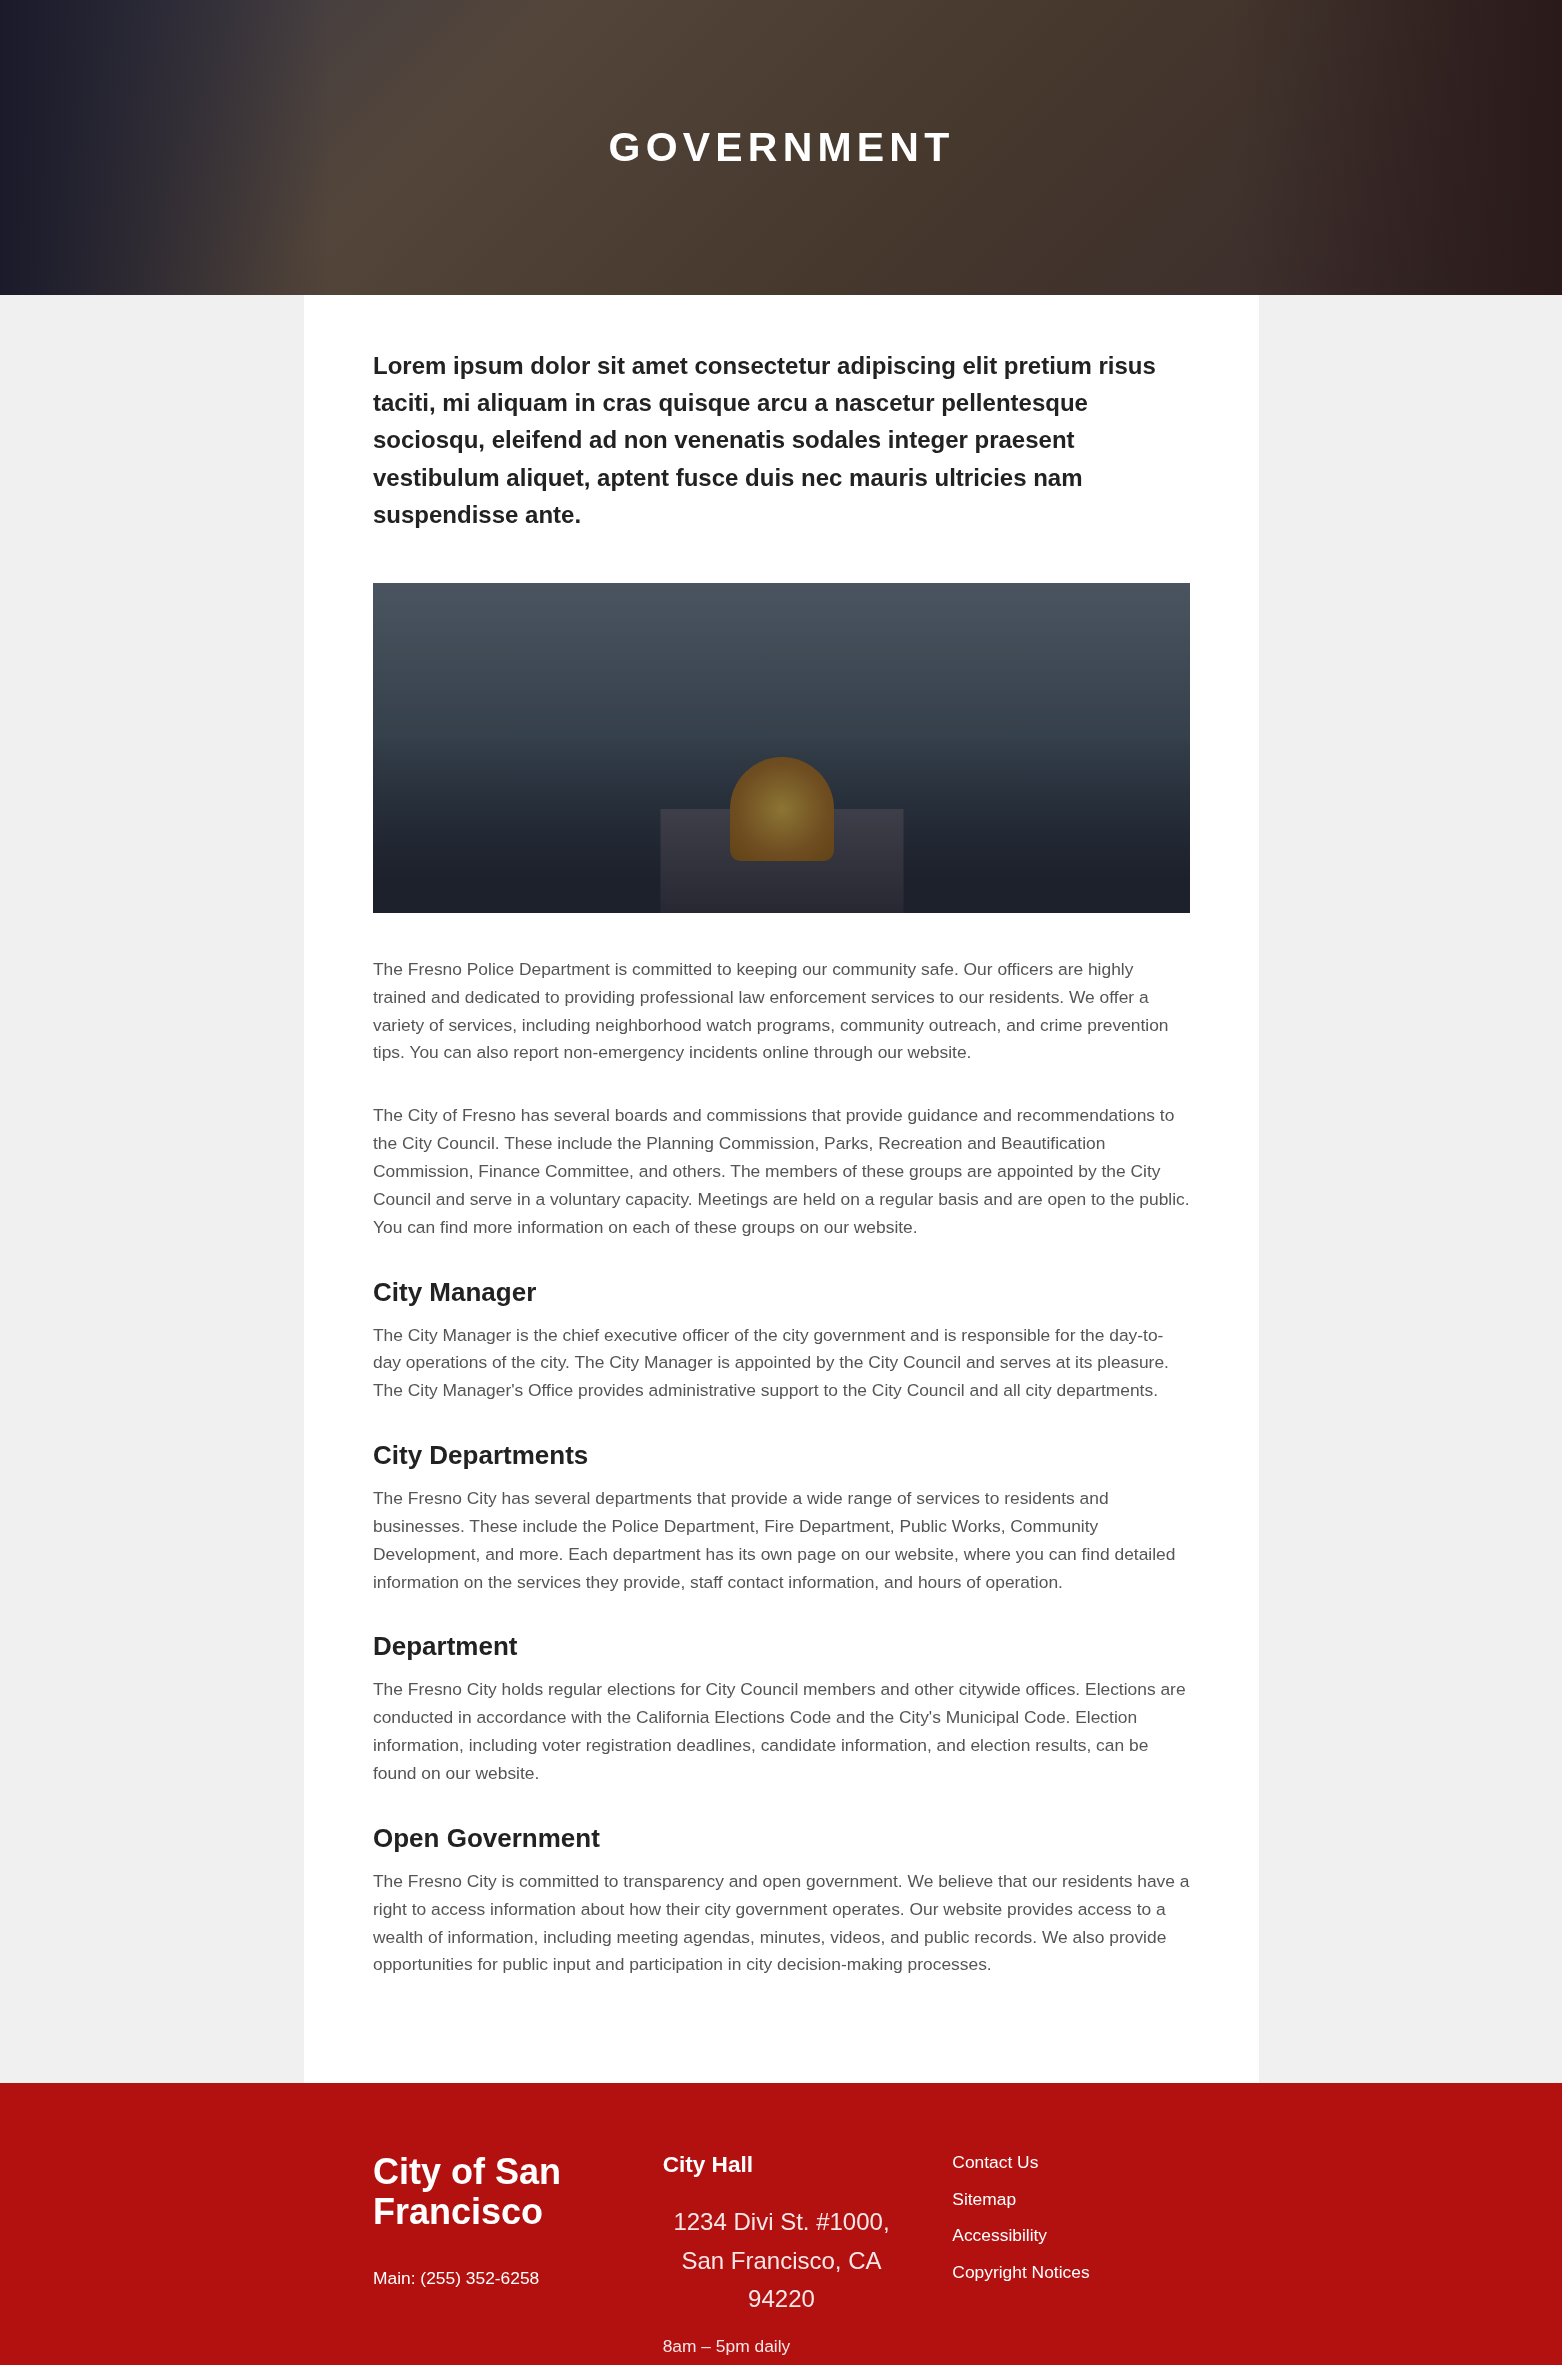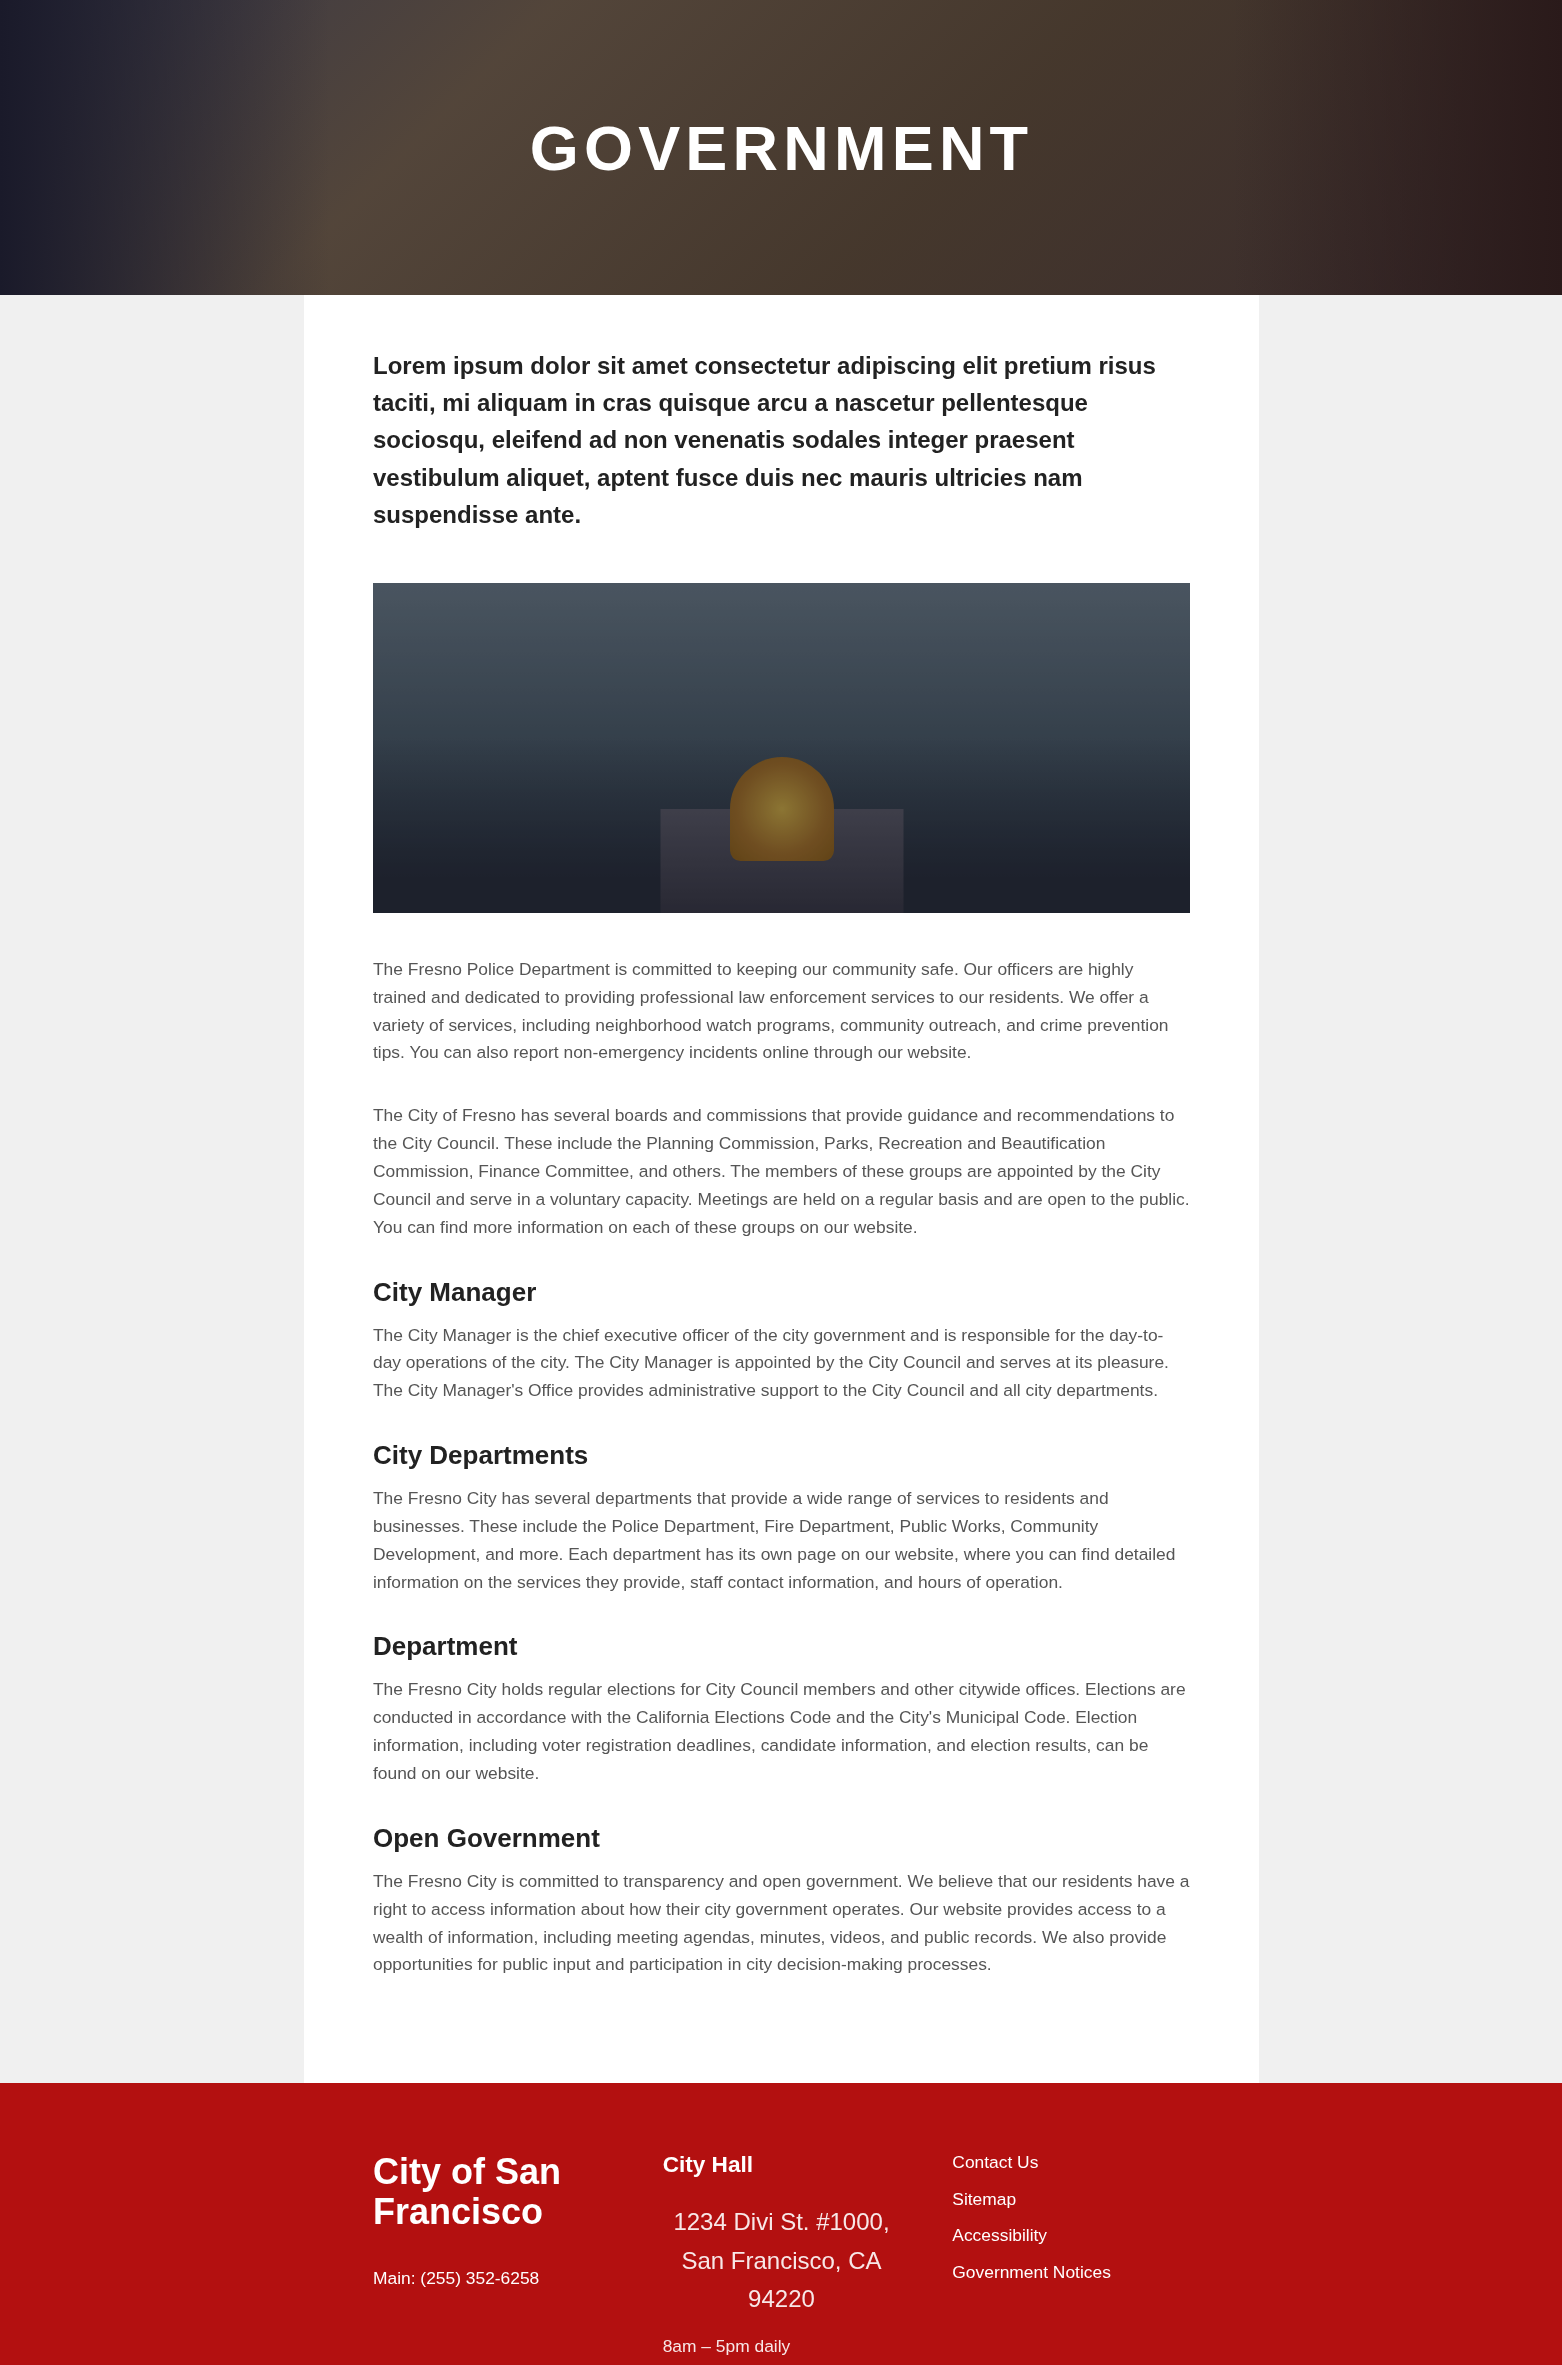--- a/index.html
+++ b/index.html
@@ -31,21 +31,21 @@
     .hero-buildings-right {
       position: absolute;
       right: 0; top: 0; bottom: 0;
       width: 330px;
       background: linear-gradient(to left, #2a1a1a, transparent);
     }
     .hero-title {
       position: relative;
       z-index: 2;
       color: #fff;
-      font-size: 63px;
+      font-size: 41px;
       font-weight: 900;
       letter-spacing: 5.2px;
       text-transform: uppercase;
     }
 
     
     .page-wrapper {
       max-width: 1563px;
       margin: 0 auto;
       background: #f0f0f0;
@@ -241,21 +241,21 @@
         <div class="footer-col-title">City Hall</div>
         <div class="footer-address">1234 Divi St. #1000, San Francisco, CA 94220</div>
         <div class="footer-hours">8am – 5pm daily</div>
       </div>
 
       <div>
         <div id="footer-links">
             <a class="footer-link">Contact Us</a>
             <a class="footer-link">Sitemap</a>
             <a class="footer-link">Accessibility</a>
-            <a class="footer-link">Government Notices</a>
+            <a class="footer-link">Copyright Notices</a>
           </div>
 
       </div>
 
     </div>
   </footer>
 
 </div>
 
 

